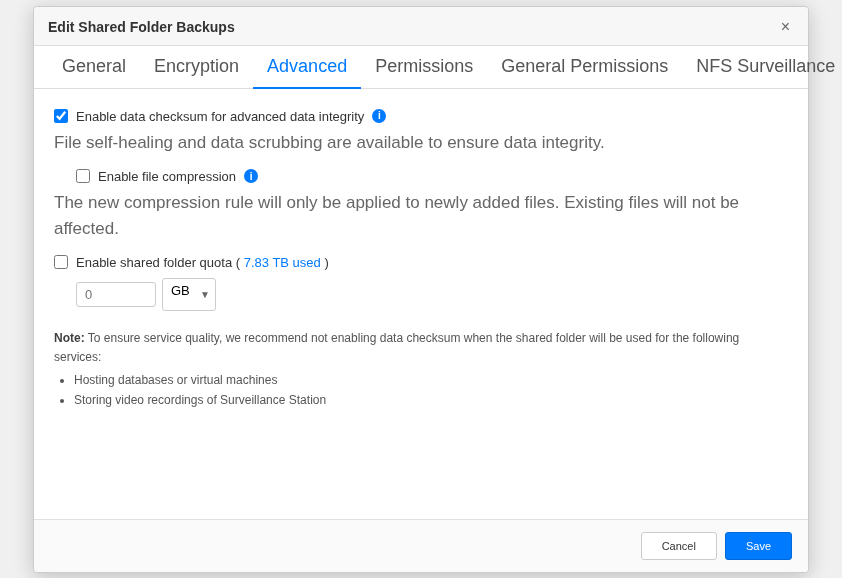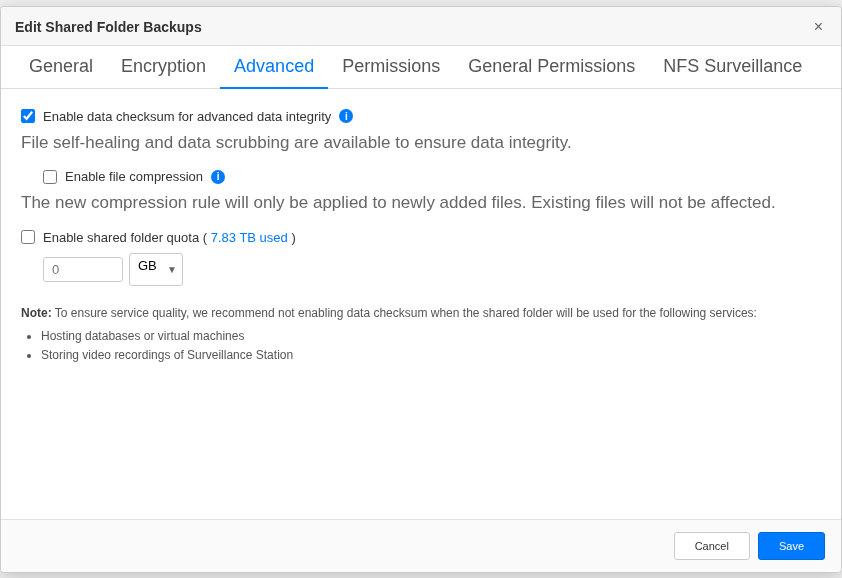--- a/index.html
+++ b/index.html
@@ -7,21 +7,21 @@
       font-family: -apple-system, BlinkMacSystemFont, "Segoe UI", Arial, sans-serif;
       font-size: 13px;
       color: #333;
       background: #f0f0f0;
       display: flex;
       align-items: center;
       justify-content: center;
       min-height: 100vh;
     }
     .dialog {
-      width: 842px;
+      width: 776px;
       background: #fff;
       border: 1px solid #ccc;
       border-radius: 4px;
       box-shadow: 0 4px 20px rgba(0,0,0,0.2);
     }
     .dialog-header {
       display: flex;
       align-items: center;
       justify-content: space-between;
       padding: 10px 14px 8px 14px;
@@ -62,21 +62,21 @@
       color: #007bff;
       border-bottom: 2px solid #007bff;
       font-weight: 500;
     }
     .dialog-body {
       padding: 20px 20px 16px 20px;
       min-height: 430px;
     }
     .checkbox-row {
       display: flex;
-      align-items: center;
+      align-items: flex-start;
       gap: 8px;
       margin-bottom: 6px;
     }
     .checkbox-row input[type="checkbox"] {
       width: 14px;
       height: 14px;
       accent-color: #007bff;
       cursor: pointer;
     }
     .checkbox-label {

